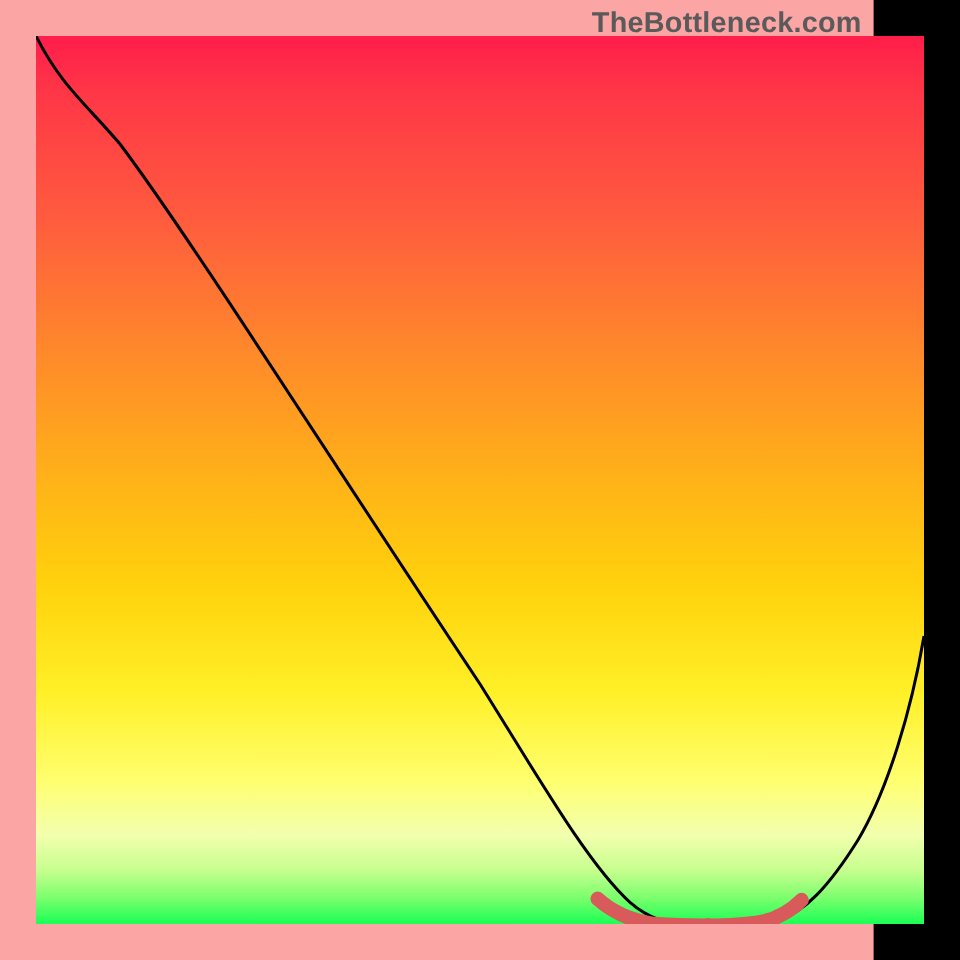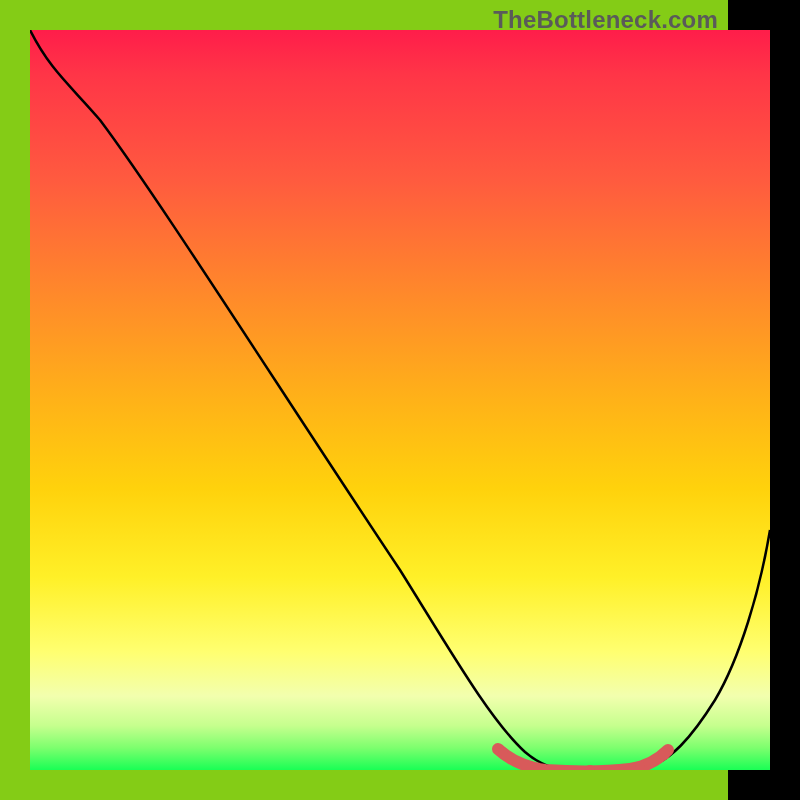--- a/index.html
+++ b/index.html
@@ -1,21 +1,21 @@
 <!DOCTYPE html>
 <html><head>
 <meta charset="utf-8">
 <style>
   * { margin: 0; padding: 0; box-sizing: border-box; }
   html, body { width: 800px; height: 800px; overflow: hidden; background: #000; }
   .canvas {
     position: relative;
     width: 728px;
     height: 800px;
-    background: #84cc16;
+    background: #fca5a5;
   }
   .watermark {
     position: absolute;
     top: 6px;
     right: 10px;
     font-family: Arial, Helvetica, sans-serif;
     font-size: 24px;
     font-weight: 600;
     color: #5a5a5a;
     letter-spacing: 0.2px;

